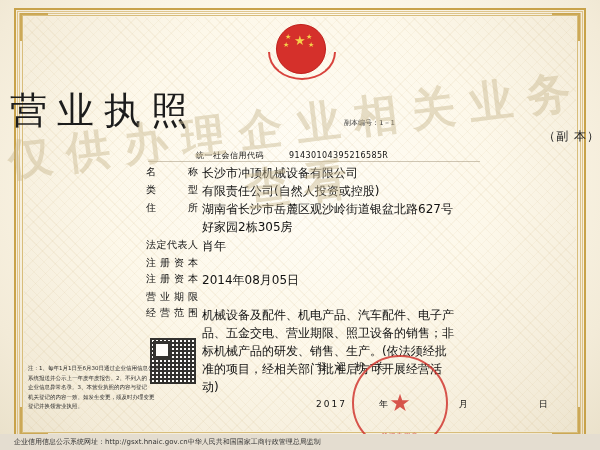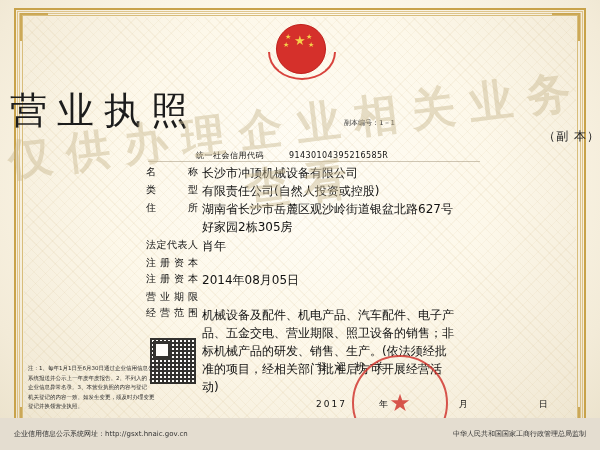--- a/index.html
+++ b/index.html
@@ -142,22 +142,22 @@
     text-align:center;
     font-size:44px;font-weight:bold;color:#c9b88f;
     opacity:.45;letter-spacing:14px;
     transform:rotate(-7deg);
     pointer-events:none;
   }
   
   .bottom-strip{
     position:absolute;left:0;right:0;bottom:0;height:16px;
     background:#e4ddd0;
-    display:flex;align-items:center;justify-content:space-between;
-    padding:16px 14px;box-sizing:border-box;
+    display:flex;align-items:center;justify-content:flex-start;
+    padding:0 14px;box-sizing:border-box;
     font-size:7px;color:#333;
   }
   
   .pattern{
     position:absolute;left:24px;top:17px;right:24px;bottom:19px;
     background-image:
       repeating-linear-gradient(45deg, rgba(200,170,110,.10) 0 1px, transparent 1px 7px),
       repeating-linear-gradient(-45deg, rgba(200,170,110,.08) 0 1px, transparent 1px 9px);
     pointer-events:none;
   }

